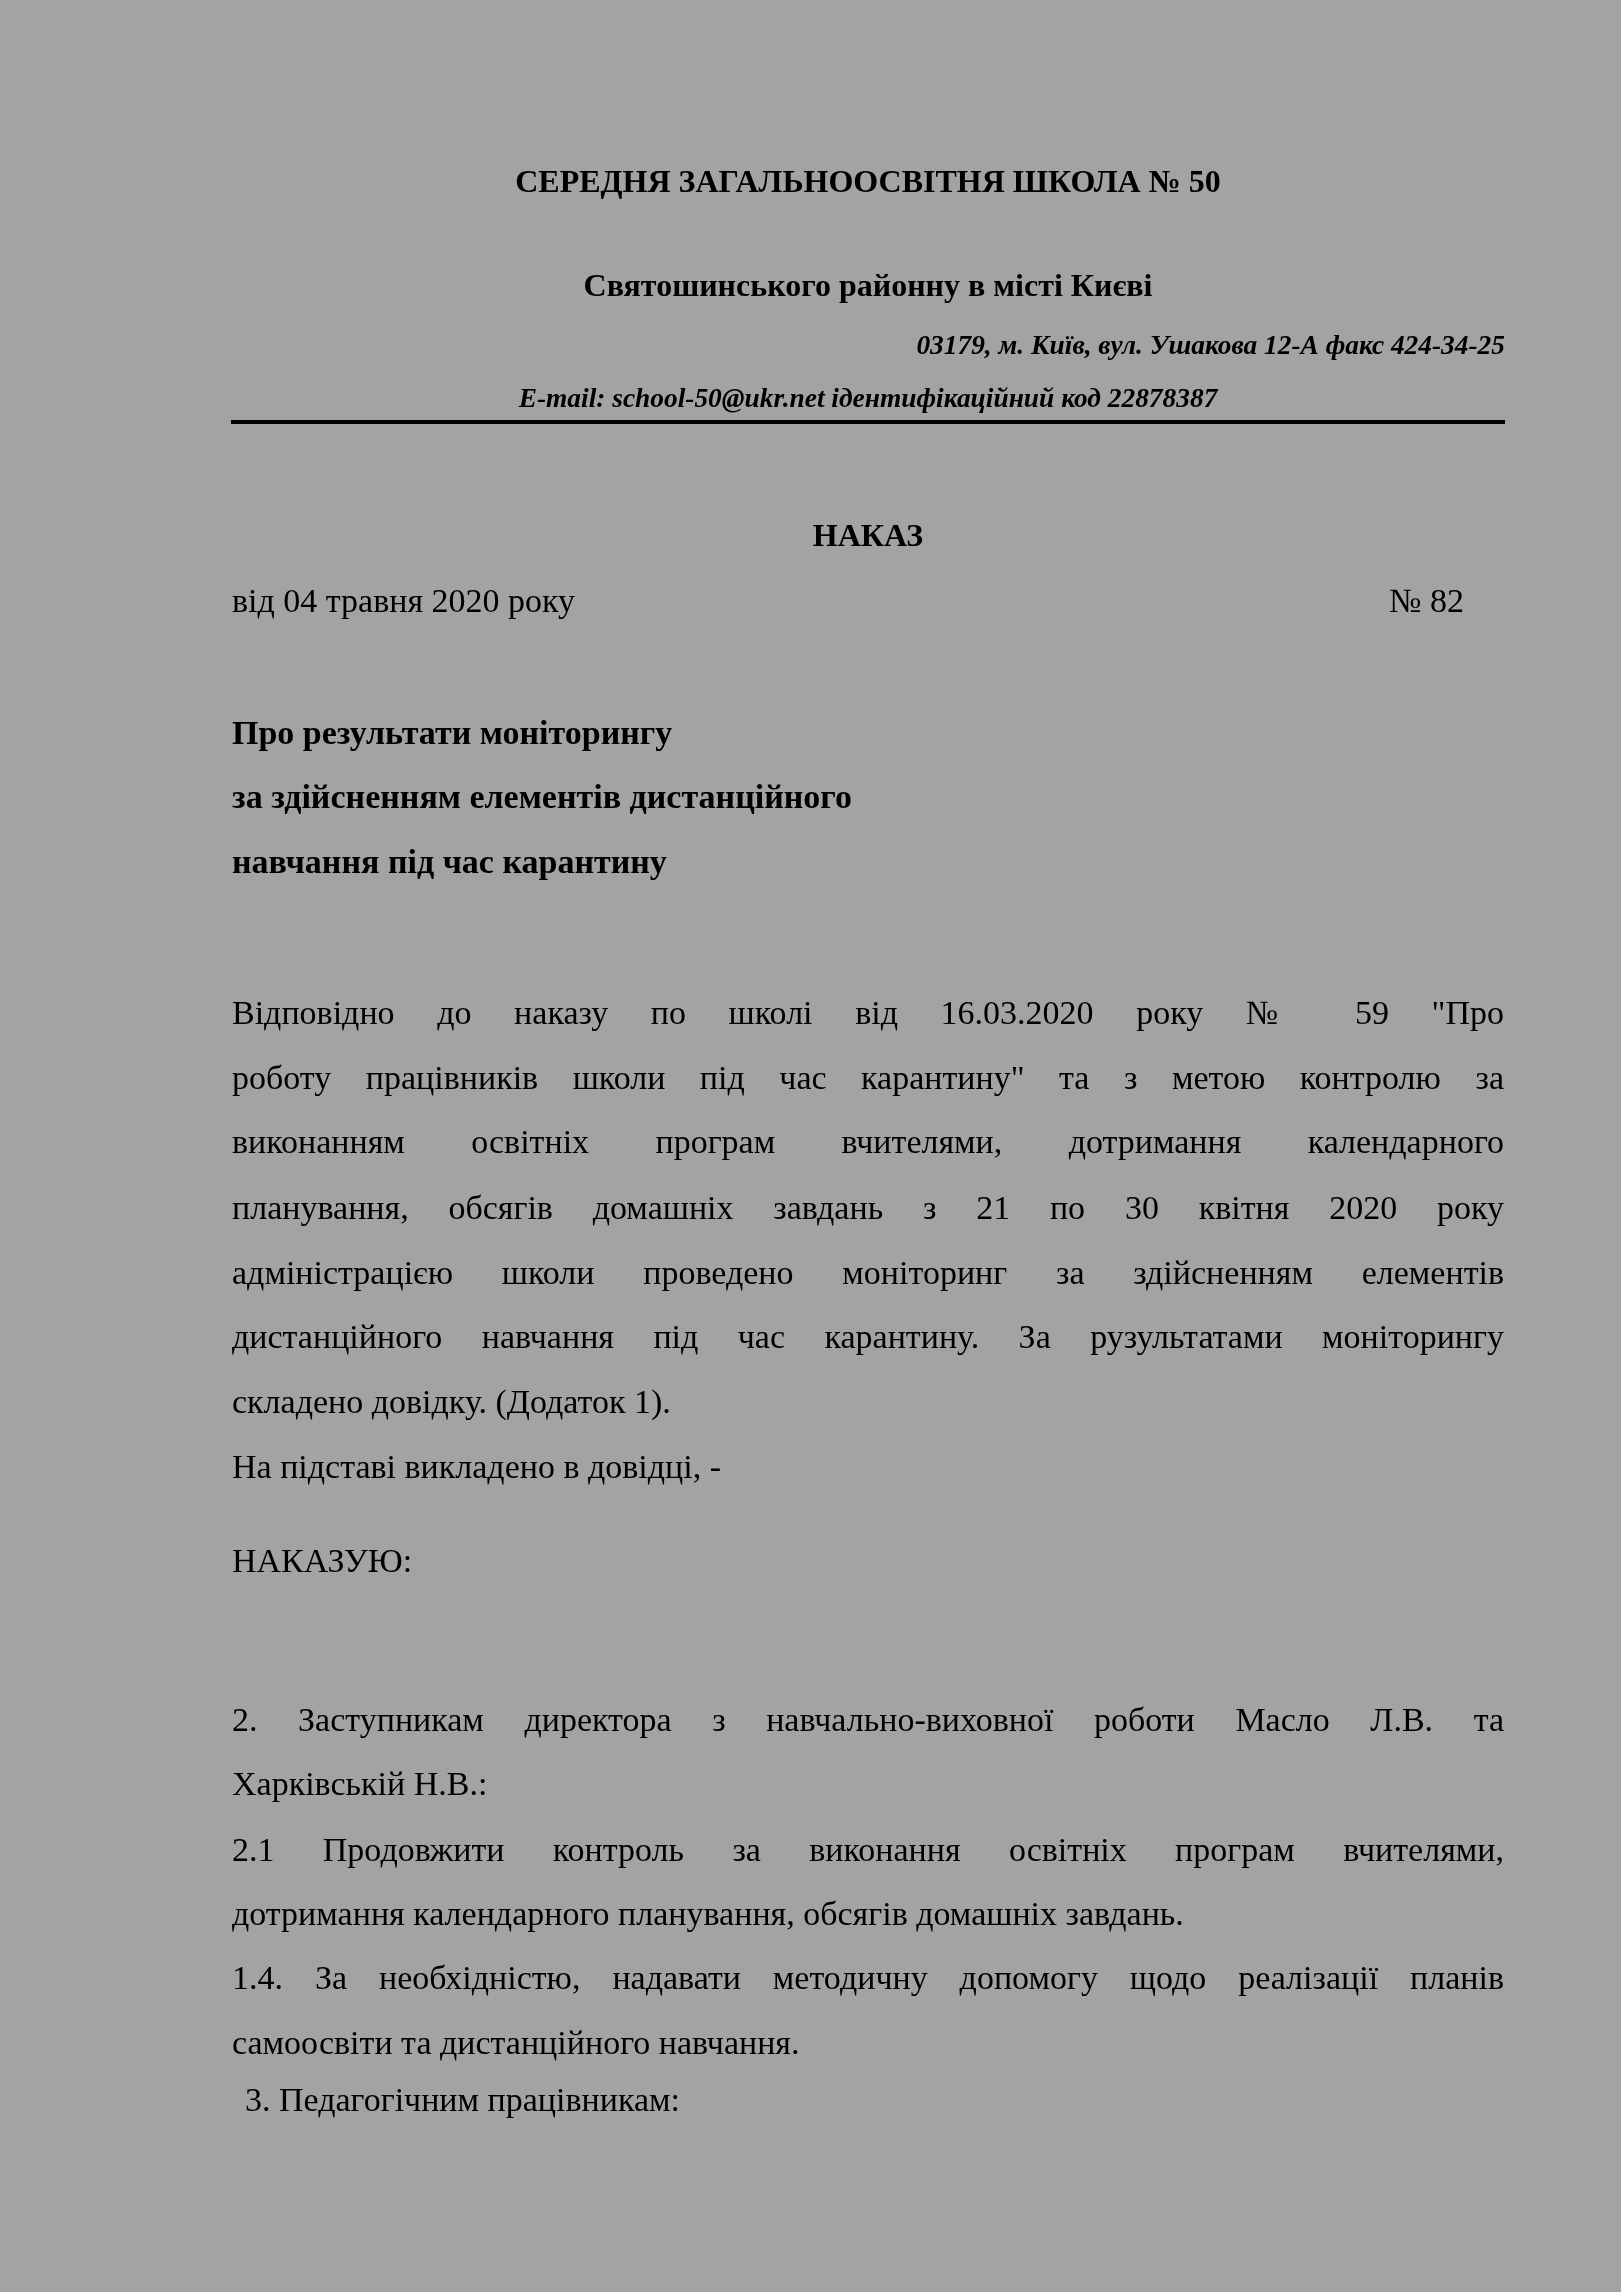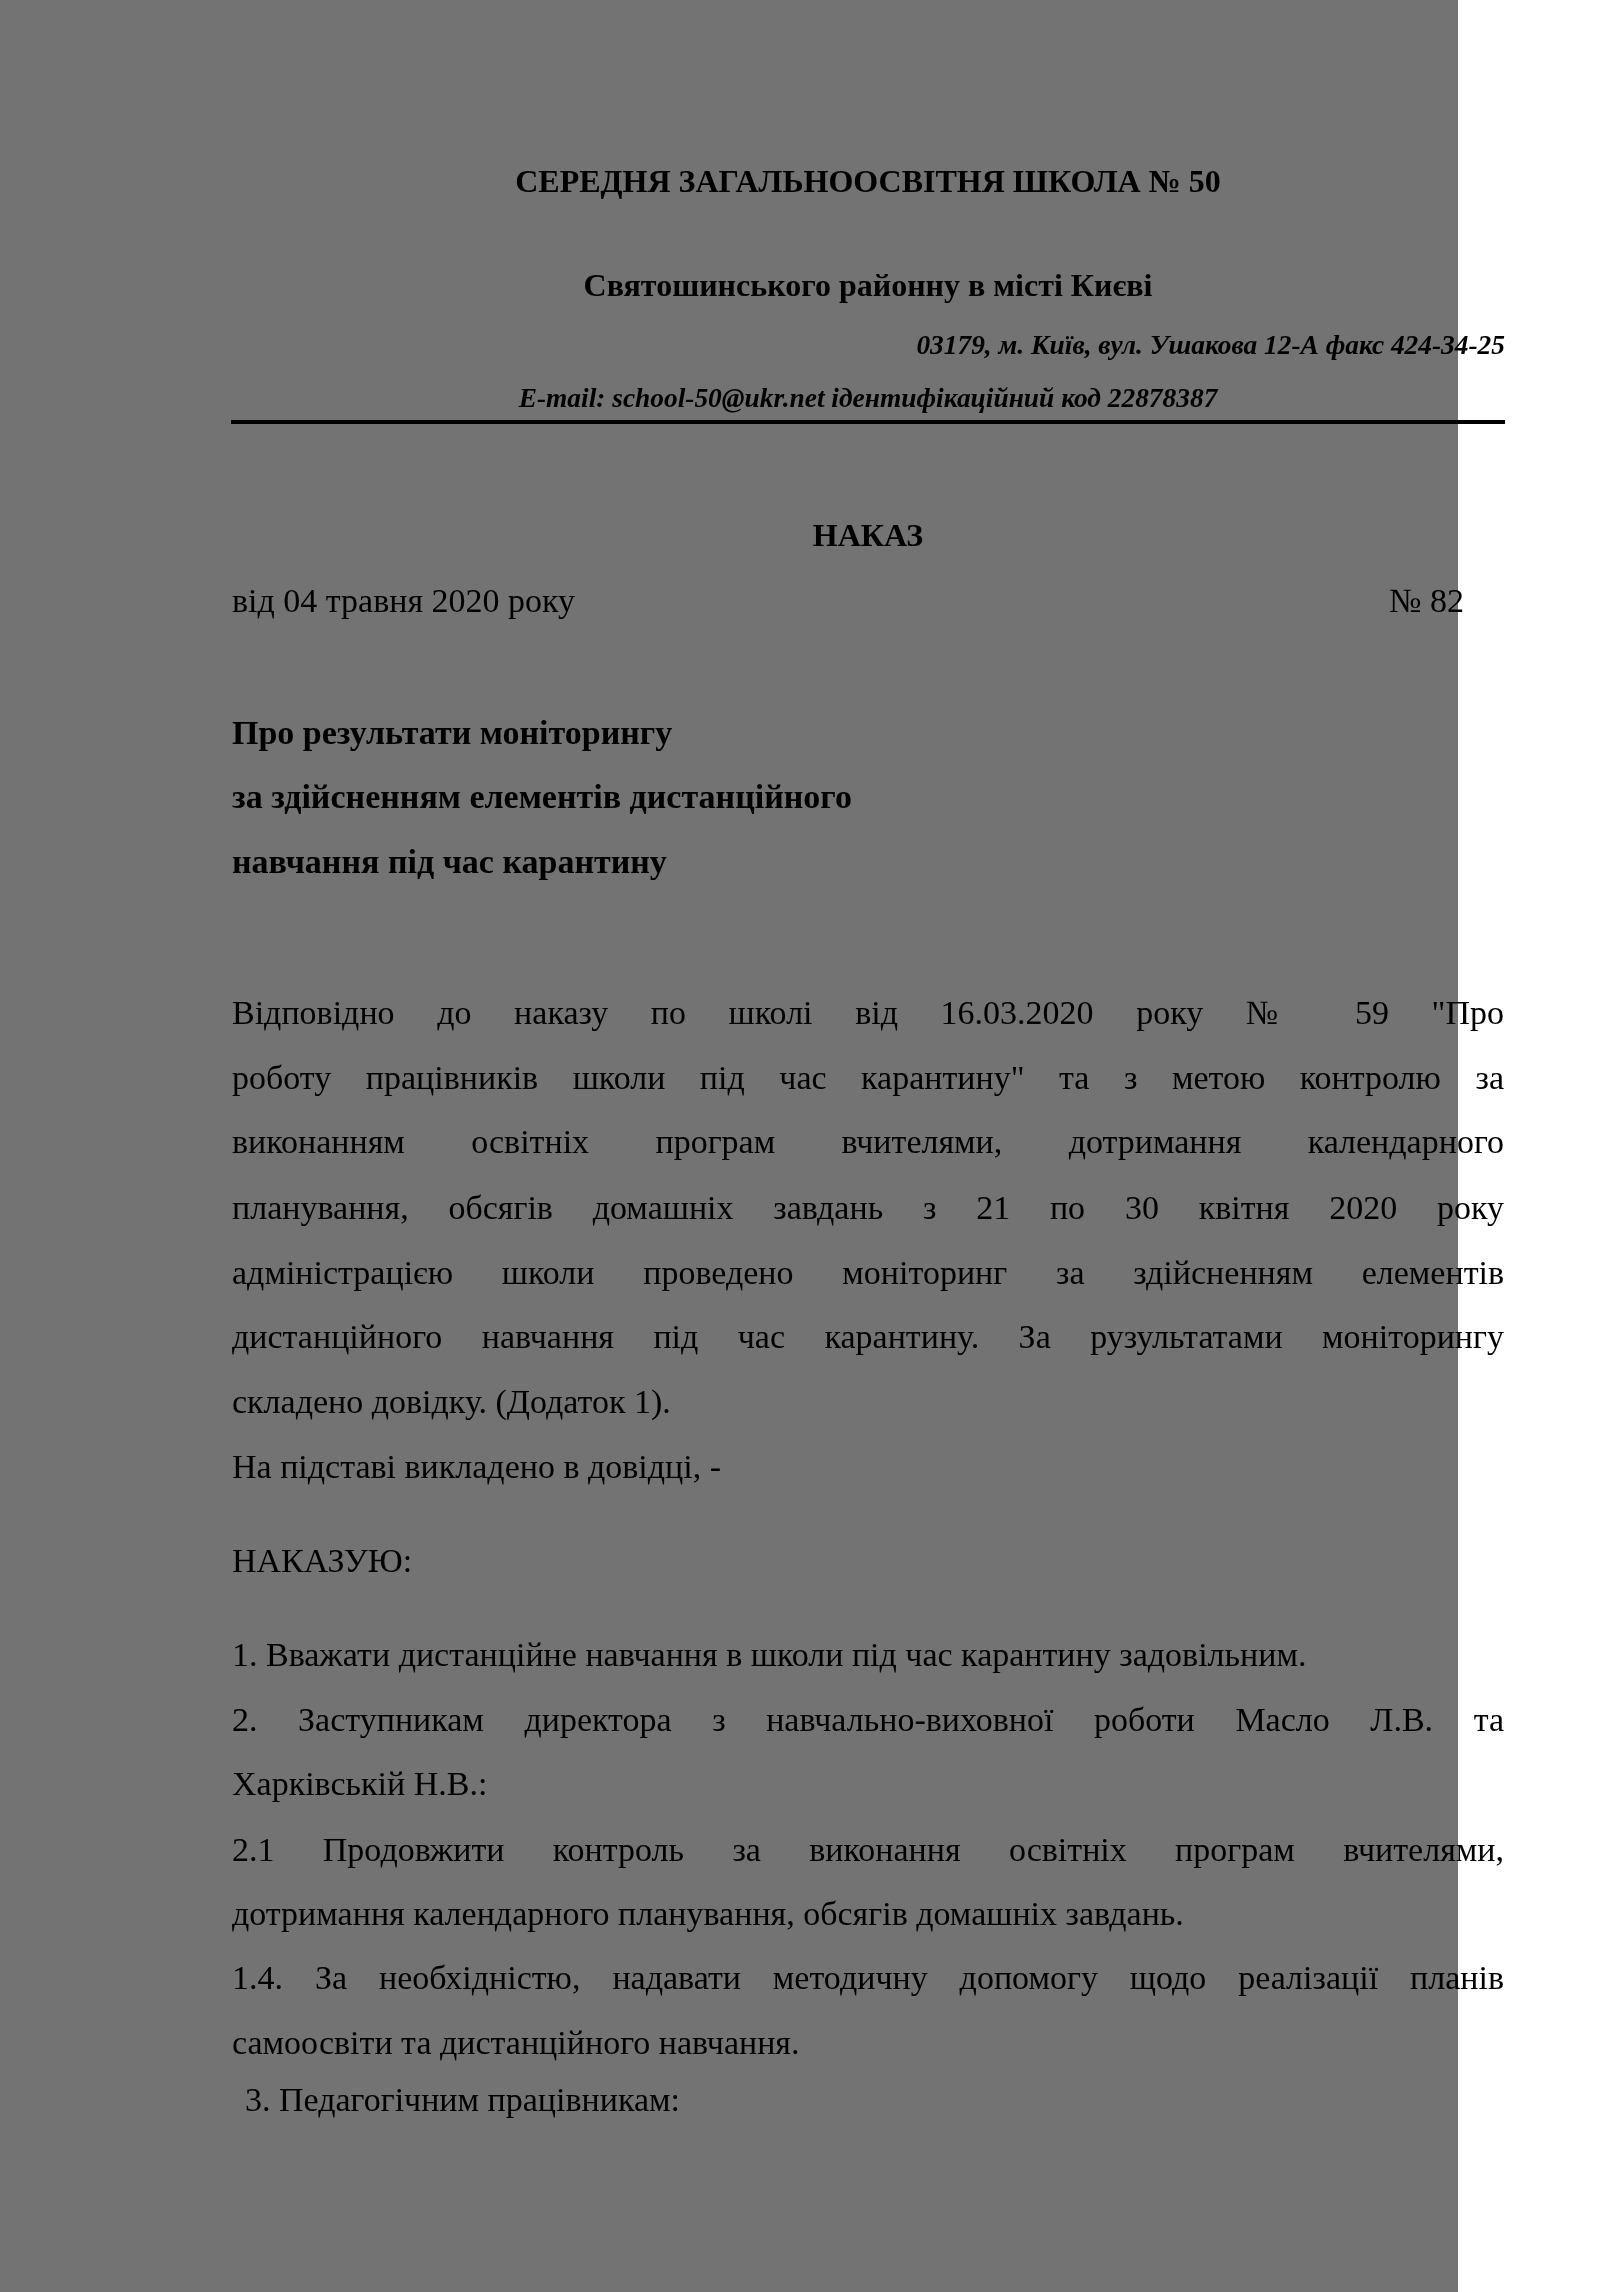--- a/index.html
+++ b/index.html
@@ -1,18 +1,18 @@
 <!DOCTYPE html>
 <html><head>
 <meta charset="utf-8">
 <style>
   html, body { margin: 0; padding: 0; background: #ffffff; }
   body { width: 1621px; height: 2293px; position: relative; overflow: hidden;
          font-family: "Liberation Serif", serif; color: #000000; }
-  .page { position: absolute; left: 0; top: 0; width: 1458px; height: 2293px; background: #737373; }
+  .page { position: absolute; left: 0; top: 0; width: 1621px; height: 2293px; background: #a3a3a3; }
   .ln { position: absolute; white-space: nowrap; line-height: 1; }
   .center { left: 231px; width: 1274px; text-align: center; }
   .hdr1 { font-weight: bold; font-size: 32px; }
   .hdr2 { font-weight: bold; font-size: 32px; }
   .hdr3 { font-weight: bold; font-style: italic; font-size: 27.4px; }
   .rule { position: absolute; left: 231px; width: 1274px; top: 420px; height: 3.9px; background: #000; }
   .order-title { font-weight: bold; font-size: 32px; }
   .body { font-size: 34px; }
   .just { left: 232px; width: 1272px; text-align: justify; text-align-last: justify; white-space: normal; height: 39px; overflow: visible; }
   .left { left: 232px; text-align: center; }
@@ -41,21 +41,20 @@
   <div class="ln body just" style="top:1061px;">роботу працівників школи під час карантину" та з метою контролю за</div>
   <div class="ln body just" style="top:1125px;">виконанням освітніх програм вчителями, дотримання календарного</div>
   <div class="ln body just" style="top:1191px;">планування, обсягів домашніх завдань з 21 по 30 квітня 2020 року</div>
   <div class="ln body just" style="top:1256px;">адміністрацією школи проведено моніторинг за здійсненням елементів</div>
   <div class="ln body just" style="top:1320px;">дистанційного навчання під час карантину. За рузультатами моніторингу</div>
   <div class="ln body left" style="top:1385px;">складено довідку. (Додаток 1).</div>
 
   <div class="ln body left" style="top:1450px;">На підставі викладено в довідці, -</div>
   <div class="ln body left" style="top:1544px;">НАКАЗУЮ:</div>
 
-  <div class="ln body left" style="top:1638px;">1. Вважати дистанційне навчання в школи під час карантину задовільним.</div>
 
   <div class="ln body just" style="top:1703px;">2. Заступникам директора з навчально-виховної роботи Масло Л.В. та</div>
   <div class="ln body left" style="top:1767px;">Харківській Н.В.:</div>
 
   <div class="ln body just" style="top:1833px;">2.1 Продовжити контроль за виконання освітніх програм вчителями,</div>
   <div class="ln body left" style="top:1897px;">дотримання календарного планування, обсягів домашніх завдань.</div>
 
   <div class="ln body just" style="top:1961px;">1.4. За необхідністю, надавати методичну допомогу щодо реалізації планів</div>
   <div class="ln body left" style="top:2026px;">самоосвіти та дистанційного навчання.</div>
 

